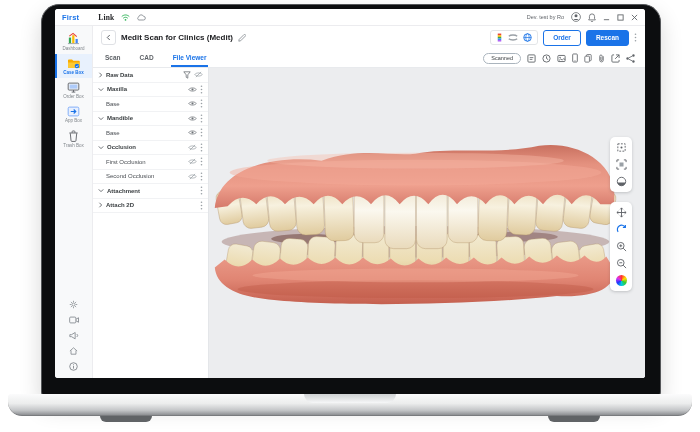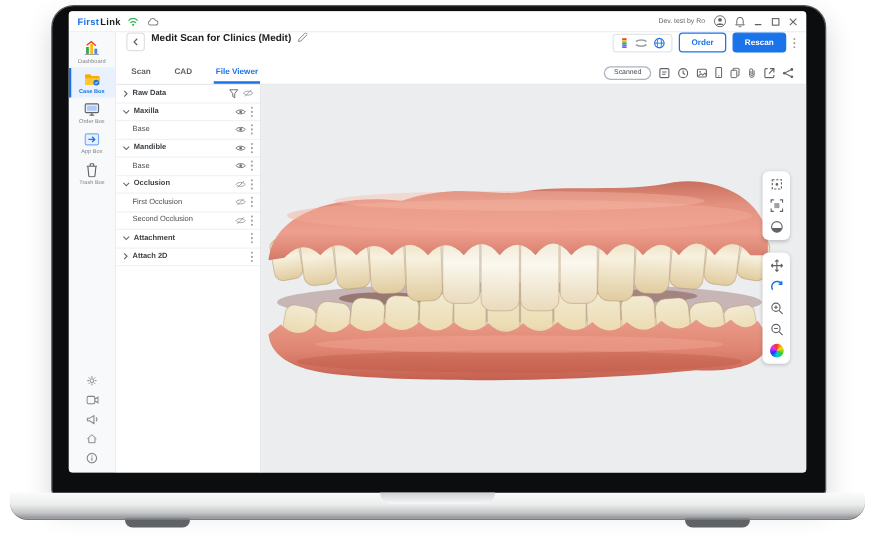--- a/index.html
+++ b/index.html
@@ -9,34 +9,34 @@
   .lid{position:absolute;left:41px;top:4px;width:618px;height:392px;background:#0c0d0f;border:1px solid #55575a;border-radius:18px 18px 6px 6px;box-shadow:0 10px 22px rgba(0,0,0,.16);}
   .screen{position:absolute;left:55px;top:9px;width:590px;height:369px;background:#fff;border-radius:3px;overflow:hidden;}
   .foot{position:absolute;top:411px;height:11px;background:#606366;border-radius:3px 3px 6px 6px;}
   .foot-l{left:100px;width:52px;}
   .foot-r{left:548px;width:52px;}
   .base{position:absolute;left:8px;top:394px;width:684px;height:21px;background:linear-gradient(#fbfbfc,#eceded 45%,#c3c5c7 78%,#8e9093);border-radius:3px 3px 14px 14px;border-bottom:1px solid #797b7e;}
   .notch{position:absolute;left:304px;top:394px;width:92px;height:9px;background:linear-gradient(#cfd1d3,#f6f7f8);border-radius:0 0 9px 9px;}
   
   .titlebar{position:absolute;top:0;left:0;right:0;height:17px;display:flex;align-items:center;gap:6px;padding:0 7px;background:#fff;border-bottom:1px solid #ececef;box-sizing:border-box;}
   .brand{font-size:7.5px;font-weight:bold;letter-spacing:.2px;}
-  .brand .b1{color:#1a73e8;} .brand .b2{color:#202124;margin-left:1px;}
+  .brand .b1{color:#1a73e8;} .brand .b2{color:#202124;margin-left:19px;font-family:Liberation Serif, serif;}
   .tb-right{margin-left:auto;display:flex;align-items:center;gap:7px;}
   .user{font-size:5.5px;color:#5f6368;}
   .ic{display:inline-flex;align-items:center;justify-content:center;line-height:0;}
   
   .sidebar{position:absolute;top:17px;left:0;bottom:0;width:38px;background:#f8f9fa;border-right:1px solid #ececef;display:flex;flex-direction:column;align-items:stretch;box-sizing:border-box;padding-top:2px;}
   .side-item{display:flex;flex-direction:column;align-items:center;gap:1px;padding:4px 0 3px;cursor:pointer;}
   .side-item .slbl{font-size:4.5px;color:#80868b;}
   .side-item.active{background:#e8f1fd;box-shadow:inset 2px 0 0 #1a73e8;}
   .side-item.active .slbl{color:#1a73e8;font-weight:bold;}
   .side-bottom{margin-top:auto;display:flex;flex-direction:column;align-items:center;gap:7px;padding-bottom:7px;}
   
   .main{position:absolute;top:17px;left:38px;right:0;bottom:0;background:#fff;}
-  .header{height:23px;display:flex;align-items:flex-start;gap:5px;padding:0 8px;}
+  .header{height:23px;display:flex;align-items:center;gap:5px;padding:0 8px;}
   .back-btn{width:13px;height:13px;border:1px solid #dfe1e5;border-radius:3px;display:inline-flex;align-items:center;justify-content:center;background:#fff;}
   .title{font-size:8px;font-weight:bold;color:#202124;}
   .hdr-right{margin-left:auto;display:flex;align-items:center;gap:5px;}
   .icon-group{display:inline-flex;align-items:center;gap:5px;border:1px solid #e3e5e8;border-radius:3px;padding:2px 5px;background:#fff;}
   .btn{font-size:6.5px;font-weight:bold;border-radius:3px;padding:3.5px 9px;display:inline-flex;align-items:center;cursor:pointer;}
   .btn-outline{border:1px solid #1a73e8;color:#1a73e8;background:#fff;}
   .btn-primary{background:#1a73e8;color:#fff;border:1px solid #1a73e8;}
   
   .tabbar{height:19px;display:flex;align-items:stretch;gap:15px;padding:0 10px;border-bottom:1px solid #e8eaed;box-sizing:border-box;}
   .tab{font-size:6.5px;font-weight:bold;color:#5f6368;display:flex;align-items:center;padding:0 2px;border-bottom:2px solid transparent;box-sizing:border-box;cursor:pointer;}

